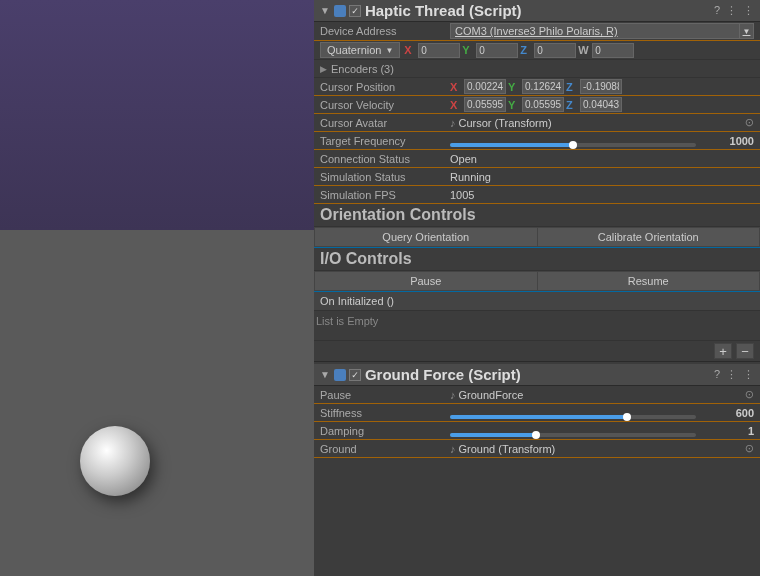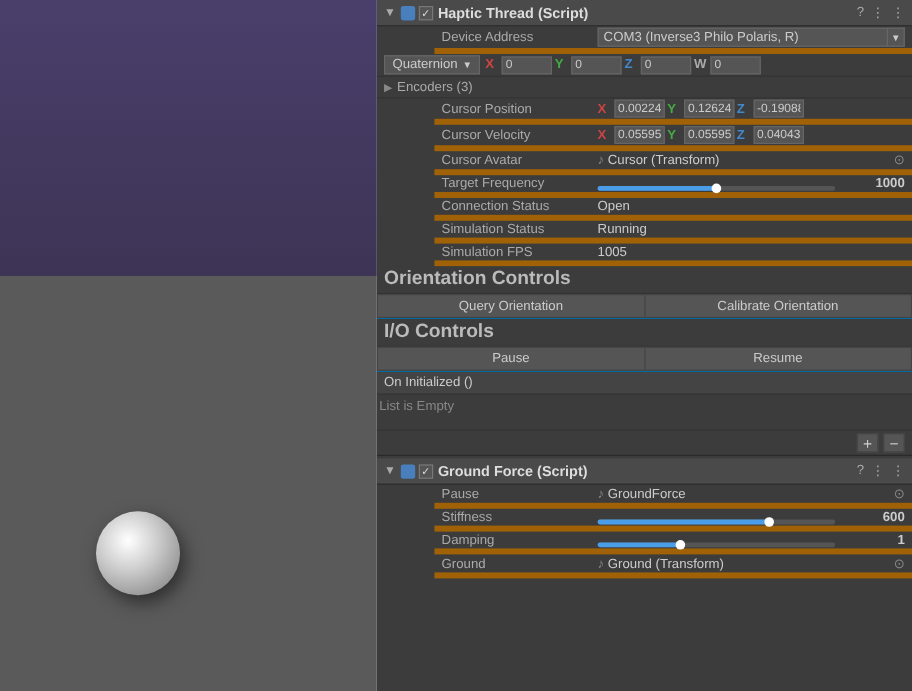--- a/index.html
+++ b/index.html
@@ -64,21 +64,21 @@
       display: inline-flex;
       align-items: center;
       justify-content: center;
       font-size: 9px;
       color: #ddd;
     }
     .component-header .title {
       flex: 1;
       font-weight: bold;
       color: #ddd;
-      font-size: 12px;
+      font-size: 15px;
     }
     .component-header .icons {
       display: flex;
       gap: 6px;
       color: #aaa;
     }
     .script-icon {
       width: 12px;
       height: 12px;
       background: #4a7fbd;
@@ -87,22 +87,21 @@
       margin-right: 3px;
       vertical-align: middle;
     }
 
     
     .row {
       display: flex;
       align-items: center;
       min-height: 18px;
       padding: 1px 6px;
-      border-bottom: 5px solid #a16207;
-      margin-left: 48px;
+      border-bottom: 1px solid #a16207;
     }
     .label {
       width: 130px;
       color: #aaaaaa;
       font-size: 11px;
       flex-shrink: 0;
     }
     .value {
       flex: 1;
       color: #cccccc;
@@ -124,20 +123,21 @@
     .dropdown-arrow {
       margin-left: 4px;
       font-size: 8px;
     }
 
     
     .device-address-value {
       flex: 1;
       display: flex;
       align-items: flex-start;
+      text-decoration: underline;
     }
     .device-address-text {
       flex: 1;
       background: #555;
       border: 1px solid #666;
       padding: 1px 4px;
       font-size: 11px;
       color: #ccc;
     }
     .device-address-dropdown {

